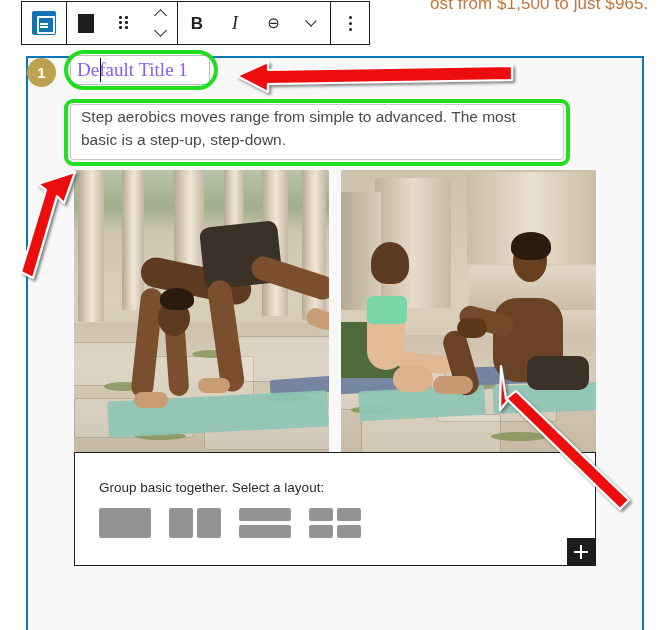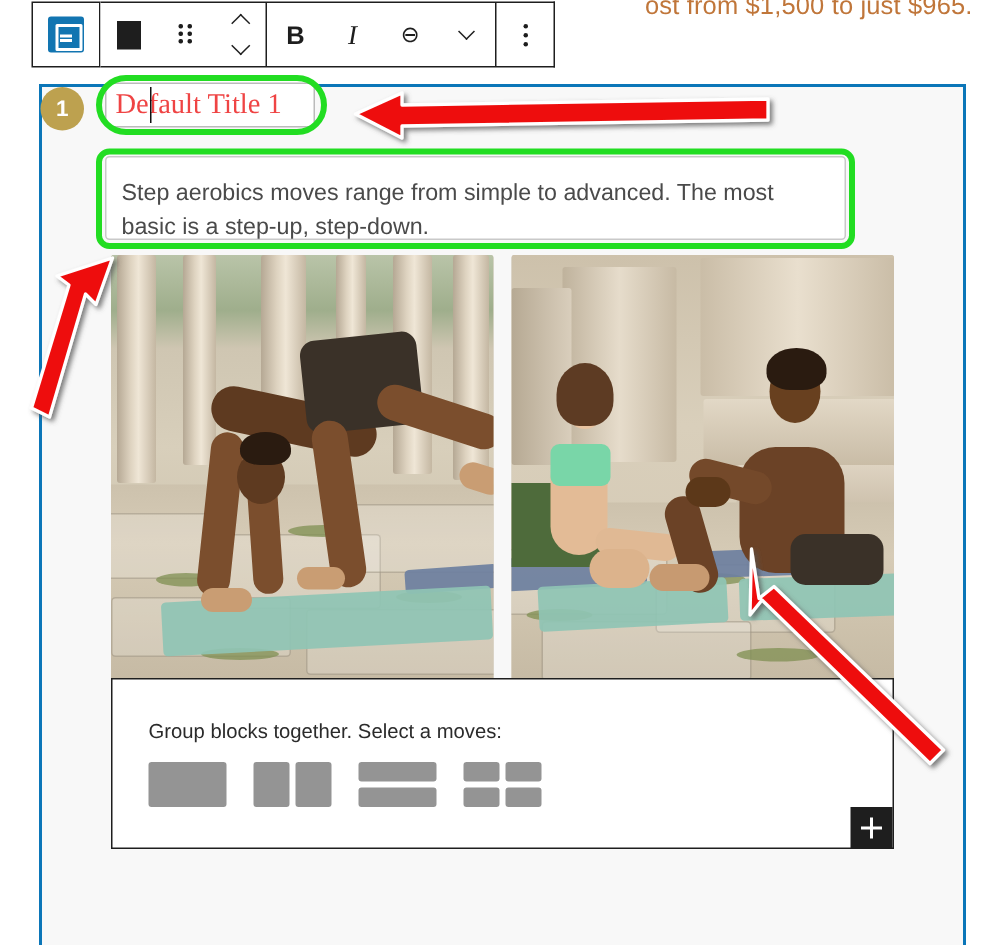--- a/index.html
+++ b/index.html
@@ -194,21 +194,21 @@
     background: #ffffff;
     border: 1px solid #bbb;
     border-radius: 3px;
     display: flex;
     align-items: center;
     padding-left: 6px;
   }
   .title-field .ttxt {
     font-family: "Liberation Serif", serif;
     font-size: 19px;
-    color: #ef4444;
+    color: #8b5cf6;
     white-space: nowrap;
   }
   .caret {
     position: absolute;
     left: 100px;
     top: 58px;
     width: 1px;
     height: 24px;
     background: #111;
   }
@@ -229,21 +229,21 @@
   
   .para-field {
     position: absolute;
     left: 70px;
     top: 104px;
     width: 494px;
     height: 56px;
     background: #ffffff;
     border: 1px solid #c9c9c9;
     border-radius: 3px;
-    padding: 12px 10px;
+    padding: 0 10px;
   }
   .para-field p {
     font-size: 15.5px;
     line-height: 23px;
     color: #4a4a4a;
   }
   .hl-para {
     position: absolute;
     left: 64px;
     top: 99px;
@@ -586,21 +586,21 @@
       <div class="hair" style="left:170px; top:62px; width:40px; height:28px;"></div>
       <div class="shorts" style="left:186px; top:186px; width:62px; height:34px;"></div>
       <div class="limb" style="left:108px; top:160px; width:24px; height:66px; background:#6b4226; transform:rotate(-16deg);"></div>
       <div class="limb" style="left:118px; top:140px; width:56px; height:22px; background:#74492a; transform:rotate(14deg);"></div>
       <div class="limb" style="left:116px; top:148px; width:30px; height:20px; background:#5c3819;"></div>
       <div class="limb light" style="left:92px; top:206px; width:40px; height:18px; background:#c79a71;"></div>
     </div>
   </div>
 
   <div class="group-panel">
-    <div class="gp-label">Group blocks together. Select a moves:</div>
+    <div class="gp-label">Group basic together. Select a layout:</div>
 
     <div class="layouts">
       <button class="layout-opt l1">
         <span class="lo-box"></span>
       </button>
       <button class="layout-opt l2">
         <span class="lo-box"></span>
         <span class="lo-box"></span>
       </button>
       <button class="layout-opt l3">

